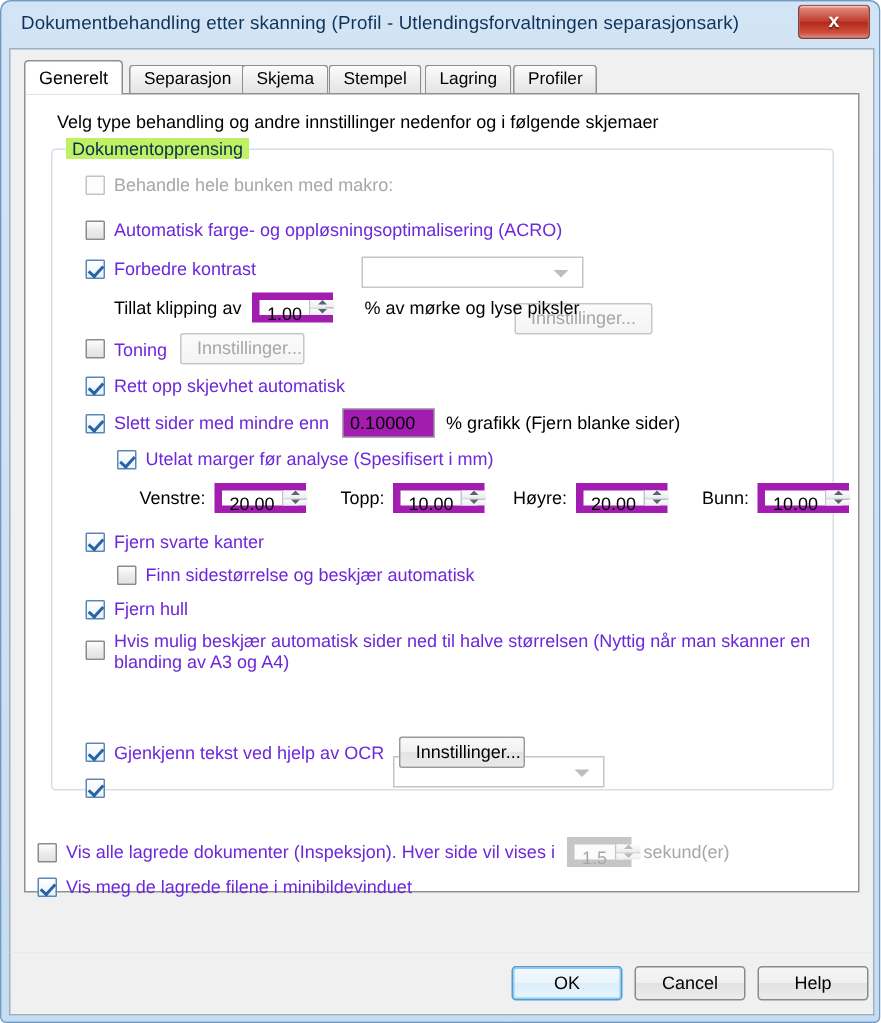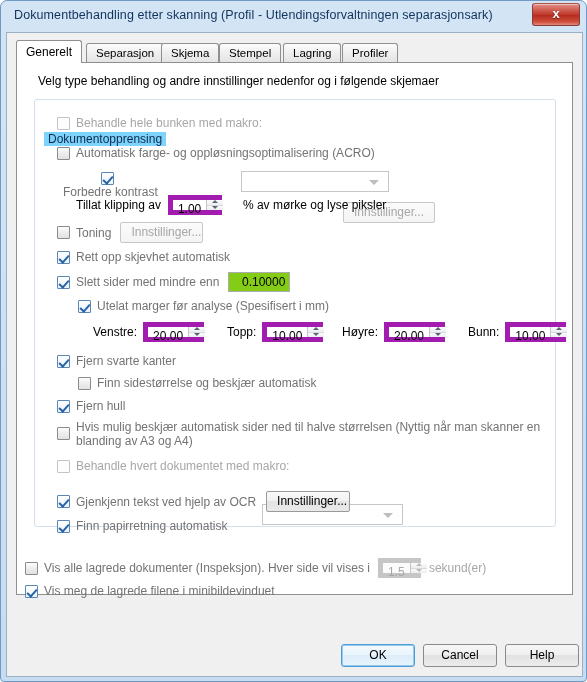--- a/index.html
+++ b/index.html
@@ -141,25 +141,24 @@
     width: 522px;
     height: 428px;
     border: 1px solid #d5dfe9;
     border-radius: 3px;
     box-sizing: border-box;
   }
   .groupbox > .gb-title {
     position: absolute;
     left: 9px;
     top: -8px;
-    background: #7dd3fc;
+    background: #bef264;
     padding: 0 4px;
     font-size: 12px;
     color: #0d2c4d;
-    margin-top: 40px;
   }
 
   
   .row {
     position: absolute;
     display: flex;
     align-items: center;
     white-space: nowrap;
   }
 
@@ -196,44 +195,44 @@
   }
   .cb.disabled {
     border-color: #c3c3c3;
     background: #fdfdfd;
     cursor: default;
   }
 
   .cb-label {
     margin-left: 6px;
     font-size: 12px;
-    color: #737373;
+    color: #6d28d9;
   }
   .cb-label.dim { color: #a7a7a7; }
   .cb-label.wrap { white-space: normal; }
 
   .lbl {
     font-size: 12px;
     color: #000;
   }
   .lbl.dim { color: #a7a7a7; }
 
   
   .txt {
     box-sizing: border-box;
     height: 20px;
     border: 1px solid #abadb3;
-    background: #84cc16;
+    background: #a21caf;
     font-family: "Liberation Sans", sans-serif;
     font-size: 12px;
     color: #000;
     padding: 0 4px;
     line-height: 18px;
     display: inline-block;
-    text-align: right;
+    text-align: left;
   }
 
   
   .spin {
     display: inline-flex;
     align-items: stretch;
     height: 20px;
     border: 5px solid #a21caf;
     background: #ffffff;
     box-sizing: border-box;
@@ -390,21 +389,21 @@
       <div class="combo" style="position:absolute; left:224px; top:108px; width:148px;">
         <span class="arrow"></span>
       </div>
 
       <div class="row" style="left:40px; top:83px;">
         <span class="cb unchecked"></span>
         <span class="cb-label">Automatisk farge- og oppløsningsoptimalisering (ACRO)</span>
       </div>
       <div class="btn disabled" style="position:absolute; left:326px; top:139px; width:92px;">Innstillinger...</div>
 
-      <div class="row" style="left:40px; top:109px;flex-direction:column;">
+      <div class="row" style="left:40px; top:109px;">
         <span class="cb checked"></span>
         <span class="cb-label">Forbedre kontrast</span>
       </div>
 
       <div class="row" style="left:59px; top:132px;">
         <span class="lbl">Tillat klipping av</span>
         <span class="spin" style="width:54px; margin-left:7px;">
           <span class="val">1.00</span>
           <span class="btns">
             <span class="up"></span>
@@ -422,20 +421,21 @@
 
       <div class="row" style="left:40px; top:187px;">
         <span class="cb checked"></span>
         <span class="cb-label">Rett opp skjevhet automatisk</span>
       </div>
 
       <div class="row" style="left:40px; top:209px;">
         <span class="cb checked"></span>
         <span class="cb-label">Slett sider med mindre enn</span>
         <span class="txt" style="width:62px; margin-left:9px;">0.10000</span>
+        <span class="lbl" style="margin-left:7px;">% grafikk (Fjern blanke sider)</span>
       </div>
 
       <div class="row" style="left:61px; top:236px;">
         <span class="cb checked"></span>
         <span class="cb-label">Utelat marger før analyse (Spesifisert i mm)</span>
       </div>
 
       <div class="row" style="left:76px; top:259px;">
         <span class="lbl">Venstre:</span>
         <span class="spin" style="width:61px; margin-left:6px;">
@@ -490,37 +490,32 @@
       <div class="row" style="left:40px; top:336px;">
         <span class="cb checked"></span>
         <span class="cb-label">Fjern hull</span>
       </div>
 
       <div class="row" style="left:40px; top:357px; width:490px; align-items:flex-start;">
         <span class="cb unchecked" style="margin-top:7px;"></span>
         <span class="cb-label wrap" style="line-height:14px; width:470px;">Hvis mulig beskjær automatisk sider ned til halve størrelsen (Nyttig når man skanner en blanding av A3 og A4)</span>
       </div>
 
-      <div class="row" style="left:40px; top:396px;">
-        <span class="cb disabled"></span>
-        <span class="cb-label dim">Behandle hvert dokumentet med makro:</span>
-      </div>
       <div class="combo" style="position:absolute; left:245px; top:441px; width:141px;">
         <span class="arrow"></span>
       </div>
 
       <div class="row" style="left:40px; top:428px;">
         <span class="cb checked"></span>
         <span class="cb-label">Gjenkjenn tekst ved hjelp av OCR</span>
         <span class="btn" style="margin-left:10px; width:84px;">Innstillinger...</span>
       </div>
 
       <div class="row" style="left:40px; top:456px;">
         <span class="cb checked"></span>
-        <span class="cb-label">Finn papirretning automatisk</span>
       </div>
 
       <div class="row" style="left:8px; top:495px;">
         <span class="cb unchecked"></span>
         <span class="cb-label">Vis alle lagrede dokumenter (Inspeksjon). Hver side vil vises i</span>
         <span class="spin disabled" style="width:43px; margin-left:8px;">
           <span class="val">1.5</span>
           <span class="btns">
             <span class="up"></span>
             <span class="dn"></span>

